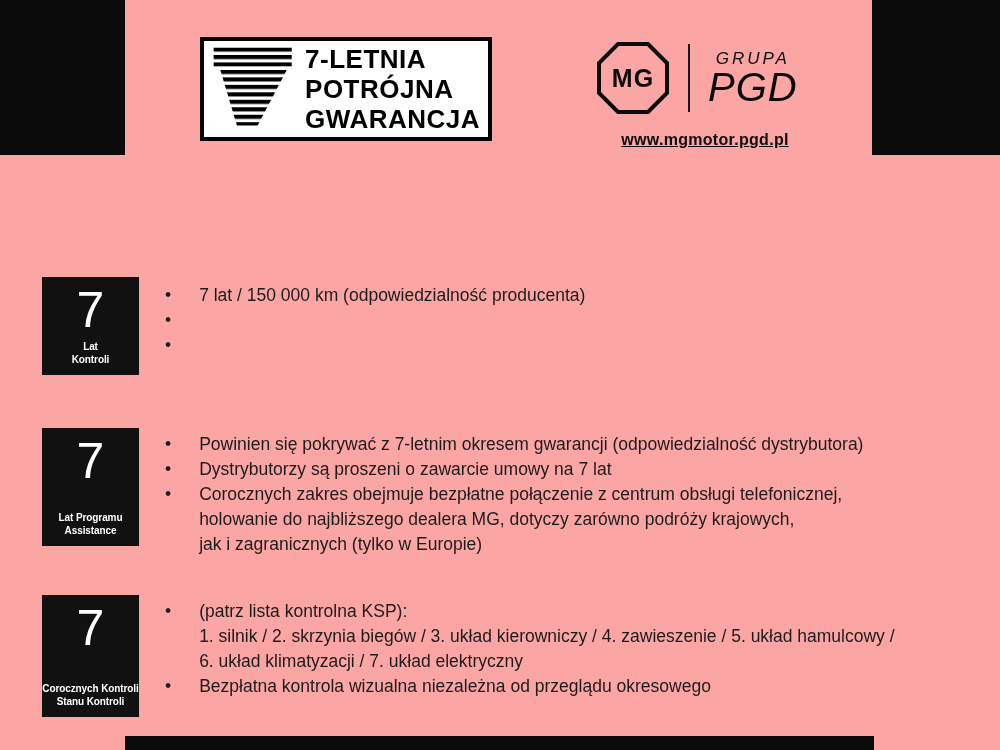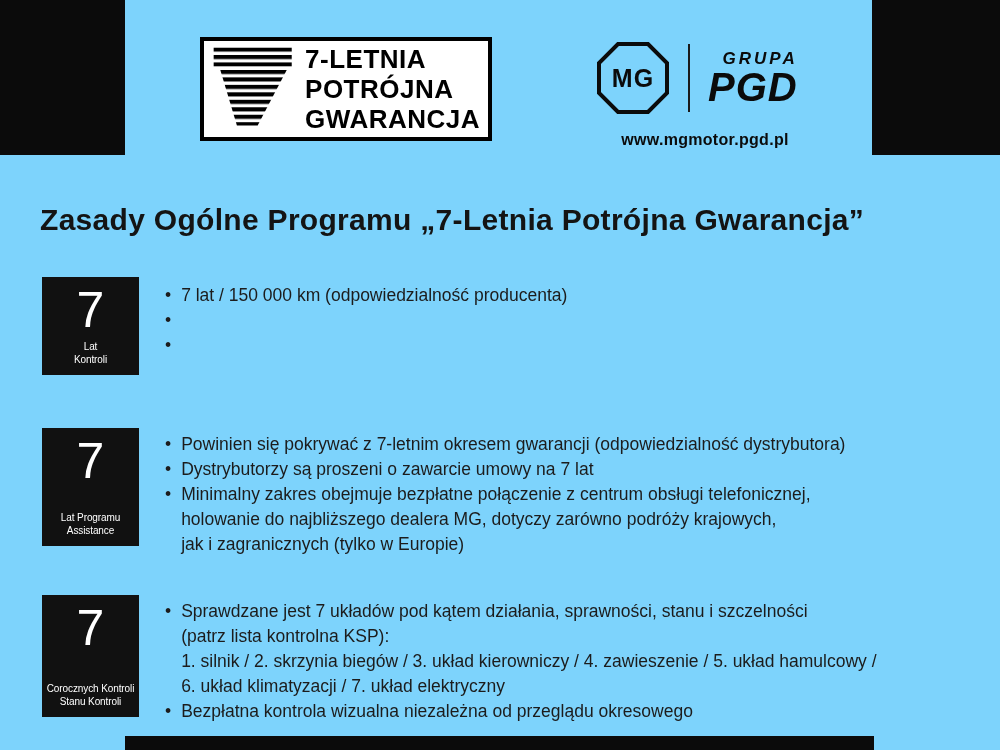--- a/index.html
+++ b/index.html
@@ -1,66 +1,66 @@
 <!DOCTYPE html>
 <html><head>
 <meta charset="utf-8">
 <style>
   * { margin:0; padding:0; box-sizing:border-box; }
   body { background:#e8e8e8; font-family:"Liberation Sans", sans-serif; }
   .page {
     position:relative; width:1000px; height:750px; margin:0 auto;
-    background:#7dd3fc; overflow:hidden; color:#1d1d1d;
+    background:#fca5a5; overflow:hidden; color:#1d1d1d;
   }
 
   
   .hdr-black-left  { position:absolute; left:0;   top:0; width:125px; height:155px; background:#0b0b0b; }
   .hdr-black-right { position:absolute; left:872px;top:0; width:128px; height:155px; background:#0b0b0b; }
 
   .warranty-box {
     position:absolute; left:200px; top:37px; width:292px; height:104px;
     border:4px solid #000; background:#fff;
     display:flex; align-items:center; gap:10px; padding:4px 8px;
   }
   .warranty-text { font-weight:bold; font-size:26px; line-height:30px; color:#000; letter-spacing:0.5px; }
 
   .mg-area {
     position:absolute; left:596px; top:38px; height:80px;
     display:flex; align-items:center; gap:18px;
   }
   .logo-divider { width:2px; height:68px; background:#1a1a1a; }
-  .pgd-block { text-align:right; color:#0b0b0b; font-style:italic; font-weight:bold; }
+  .pgd-block { text-align:center; color:#0b0b0b; font-style:italic; font-weight:normal; }
   .pgd-grupa { font-size:17px; letter-spacing:3px; line-height:18px; }
   .pgd-main  { font-size:40px; letter-spacing:1px; line-height:38px; }
   .website {
     position:absolute; left:560px; top:131px; width:290px;
-    text-align:center; font-weight:bold; font-size:16px; color:#0b0b0b; letter-spacing:0.3px;
+    text-align:center; font-weight:bold; font-size:16px; color:#0b0b0b; letter-spacing:0.3px;text-decoration:underline;
   }
 
   
   .title {
     position:absolute; left:40px; top:203px;
     font-size:30px; font-weight:bold; color:#141414; letter-spacing:0.3px; white-space:nowrap;
   }
 
   
   .row { position:absolute; left:42px; display:flex; align-items:flex-start; width:930px; }
   .badge {
     width:97px; background:#111111; color:#ffffff; flex:0 0 97px;
     display:flex; flex-direction:column; align-items:center; justify-content:space-between;
     padding:8px 3px 9px;
   }
   .badge-num { font-size:50px; line-height:50px; font-weight:400; }
-  .badge-label { font-size:10px; font-weight:normal; text-align:center; line-height:13px; letter-spacing:-0.1px; white-space:nowrap; }
+  .badge-label { font-size:10px; font-weight:bold; text-align:center; line-height:13px; letter-spacing:-0.1px; white-space:nowrap; }
 
   .list { margin-left:26px; font-size:17.5px; line-height:25px; color:#1c1c1c; }
   .list.pt6 { padding-top:6px; } .list.pt4 { padding-top:4px; }
   .item { display:flex; }
   .dot { margin-right:10px; }
-  .ln { white-space:nowrap; }
+  .ln { white-space:nowrap;margin-left:18px; }
 
   
   .footer-strip { position:absolute; left:125px; top:736px; width:749px; height:14px; background:#0b0b0b; }
 </style>
 </head>
 <body>
 
 <div class="page">
 
   <div class="hdr-black-left"></div>
@@ -90,21 +90,20 @@
     </svg>
     <div class="logo-divider"></div>
     <div class="pgd-block">
       <div class="pgd-grupa">GRUPA</div>
       <div class="pgd-main">PGD</div>
     </div>
   </div>
 
   <div class="website">www.mgmotor.pgd.pl</div>
 
-  <h1 class="title">Zasady Ogólne Programu „7-Letnia Potrójna Gwarancja”</h1>
 
   <section class="row" style="top:277px">
     <div class="badge" style="height:98px">
       <div class="badge-num">7</div>
       <div class="badge-label">
         <div>Lat</div>
         <div>Kontroli</div>
       </div>
     </div>
     <div class="list pt6">
@@ -140,41 +139,40 @@
       </div>
       <div class="item">
         <span class="dot">•</span>
         <div>
           <div class="ln">Dystrybutorzy są proszeni o zawarcie umowy na 7 lat</div>
         </div>
       </div>
       <div class="item">
         <span class="dot">•</span>
         <div>
-          <div class="ln">Minimalny zakres obejmuje bezpłatne połączenie z centrum obsługi telefonicznej,</div>
+          <div class="ln">Corocznych zakres obejmuje bezpłatne połączenie z centrum obsługi telefonicznej,</div>
           <div class="ln">holowanie do najbliższego dealera MG, dotyczy zarówno podróży krajowych,</div>
           <div class="ln">jak i zagranicznych (tylko w Europie)</div>
         </div>
       </div>
     </div>
   </section>
 
   <section class="row" style="top:595px">
     <div class="badge" style="height:122px">
       <div class="badge-num">7</div>
       <div class="badge-label">
         <div>Corocznych Kontroli</div>
         <div>Stanu Kontroli</div>
       </div>
     </div>
     <div class="list pt4">
       <div class="item">
         <span class="dot">•</span>
         <div>
-          <div class="ln">Sprawdzane jest 7 układów pod kątem działania, sprawności, stanu i szczelności</div>
           <div class="ln">(patrz lista kontrolna KSP):</div>
           <div class="ln">1. silnik / 2. skrzynia biegów / 3. układ kierowniczy / 4. zawieszenie / 5. układ hamulcowy /</div>
           <div class="ln">6. układ klimatyzacji / 7. układ elektryczny</div>
         </div>
       </div>
       <div class="item">
         <span class="dot">•</span>
         <div>
           <div class="ln">Bezpłatna kontrola wizualna niezależna od przeglądu okresowego</div>
         </div>

